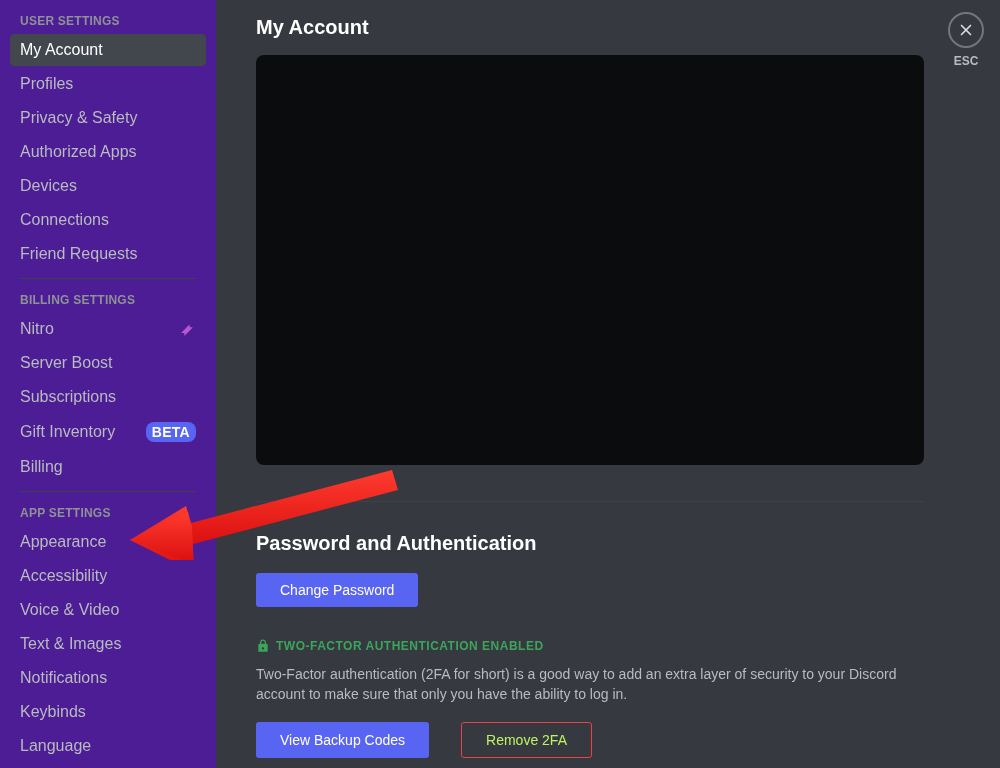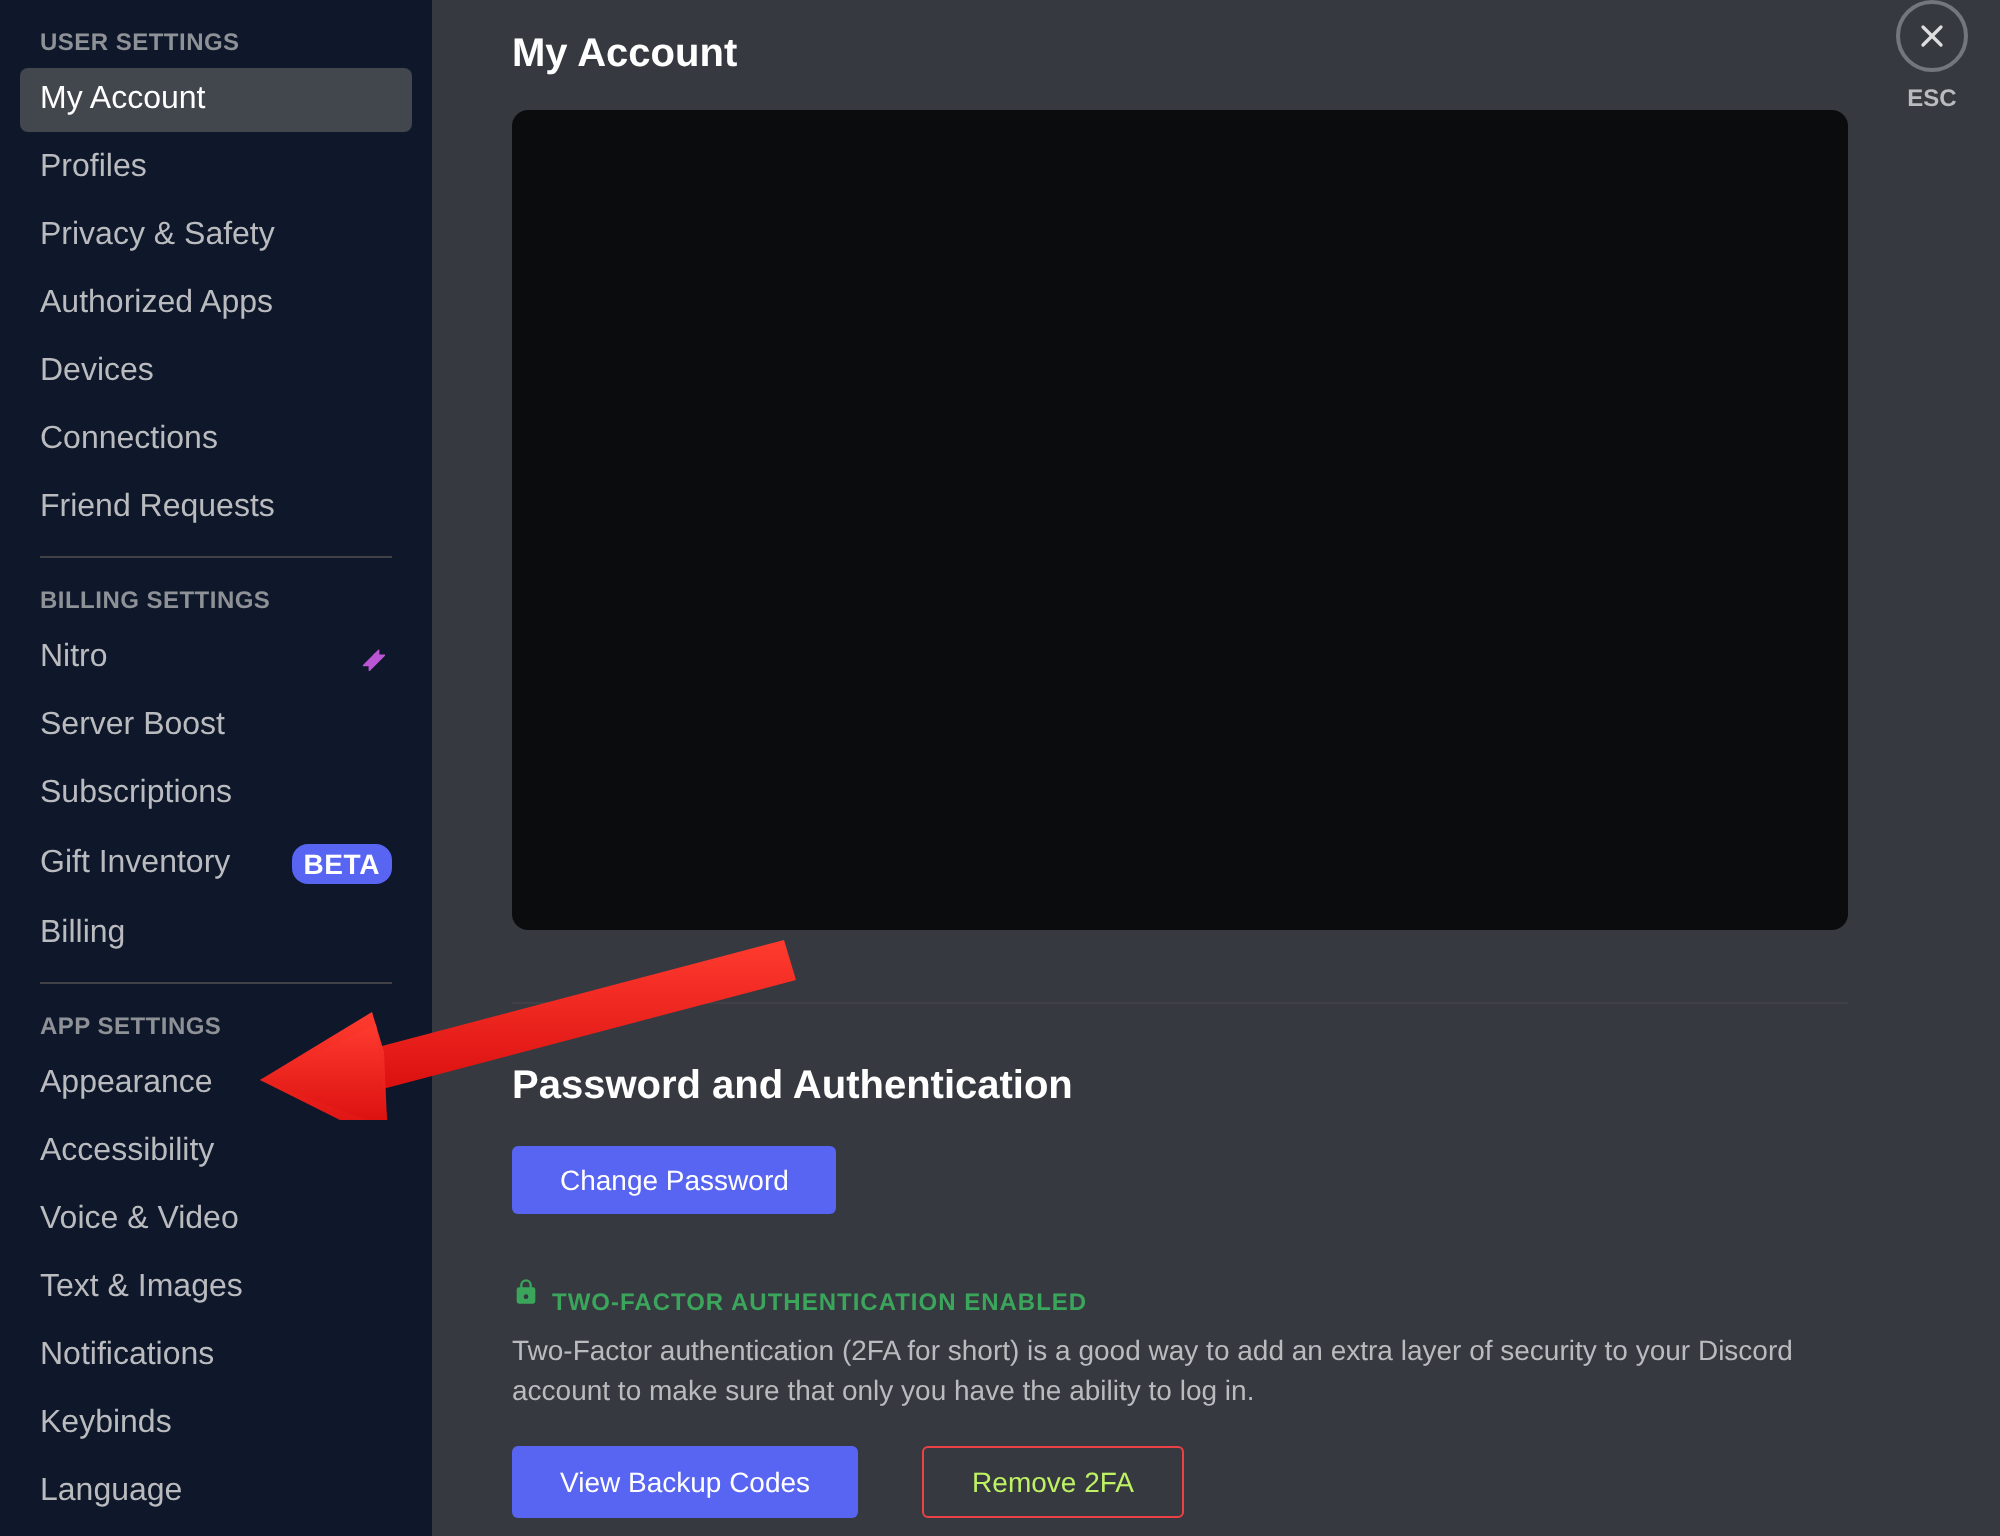--- a/index.html
+++ b/index.html
@@ -11,21 +11,21 @@
       font-family: -apple-system, BlinkMacSystemFont, "Segoe UI", Helvetica, Arial, sans-serif;
       background: #36393f;
       color: #dcddde;
       width: 1000px;
       height: 768px;
       overflow: hidden;
       display: flex;
     }
     .sidebar {
       width: 216px;
-      background: #0f172a;
+      background: #4c1d95;
       padding: 8px 10px 0 10px;
       overflow-y: auto;
       flex-shrink: 0;
     }
     .sidebar::-webkit-scrollbar { width: 0; }
     .section-header {
       color: #8e9297;
       font-size: 12px;
       font-weight: 700;
       text-transform: uppercase;
@@ -115,21 +115,21 @@
     .btn-primary {
       background: #5865f2;
     }
     .btn-outline-danger {
       background: transparent;
       border: 1px solid #ed4245;
       color: #bef264;
     }
     .twofa-header {
       display: flex;
-      align-items: flex-end;
+      align-items: flex-start;
       gap: 6px;
       margin-top: 32px;
       margin-bottom: 8px;
     }
     .twofa-label {
       color: #3ba55c;
       font-size: 12px;
       font-weight: 700;
       text-transform: uppercase;
       letter-spacing: 0.5px;
@@ -143,21 +143,21 @@
       line-height: 1.4;
       max-width: 660px;
       margin-bottom: 18px;
     }
     .btn-row {
       display: flex;
       gap: 32px;
     }
     .close-area {
       position: absolute;
-      top: 0;
+      top: 12px;
       right: 16px;
       display: flex;
       flex-direction: column;
       align-items: center;
       gap: 6px;
       cursor: pointer;
     }
     .close-btn {
       width: 36px;
       height: 36px;

